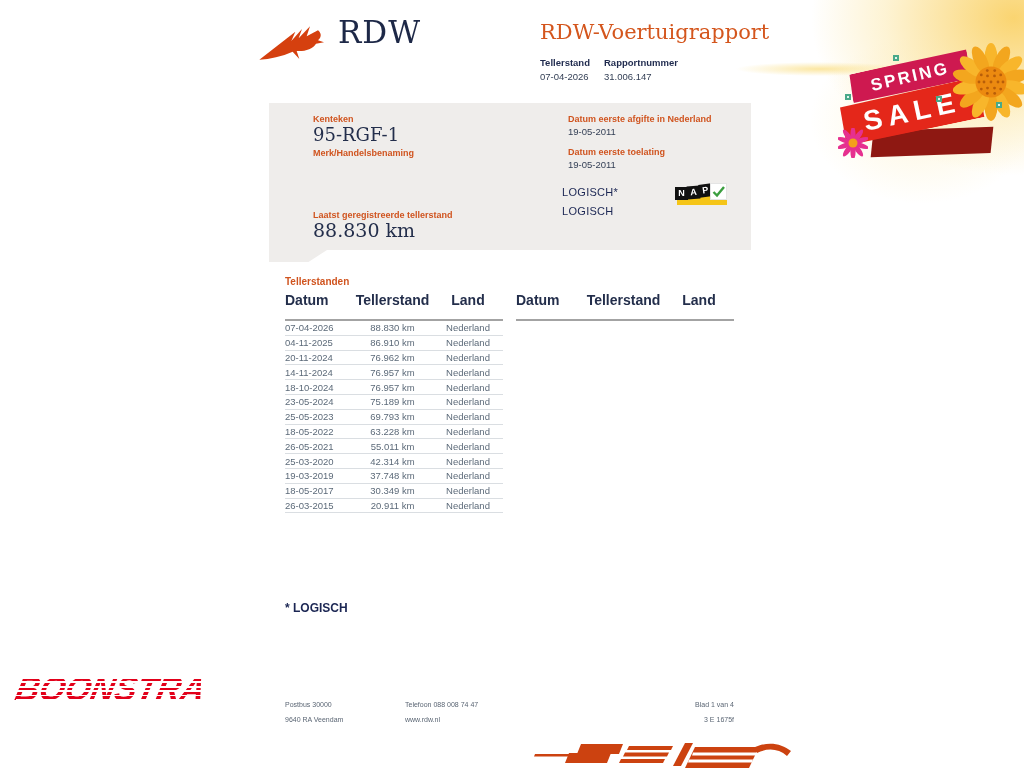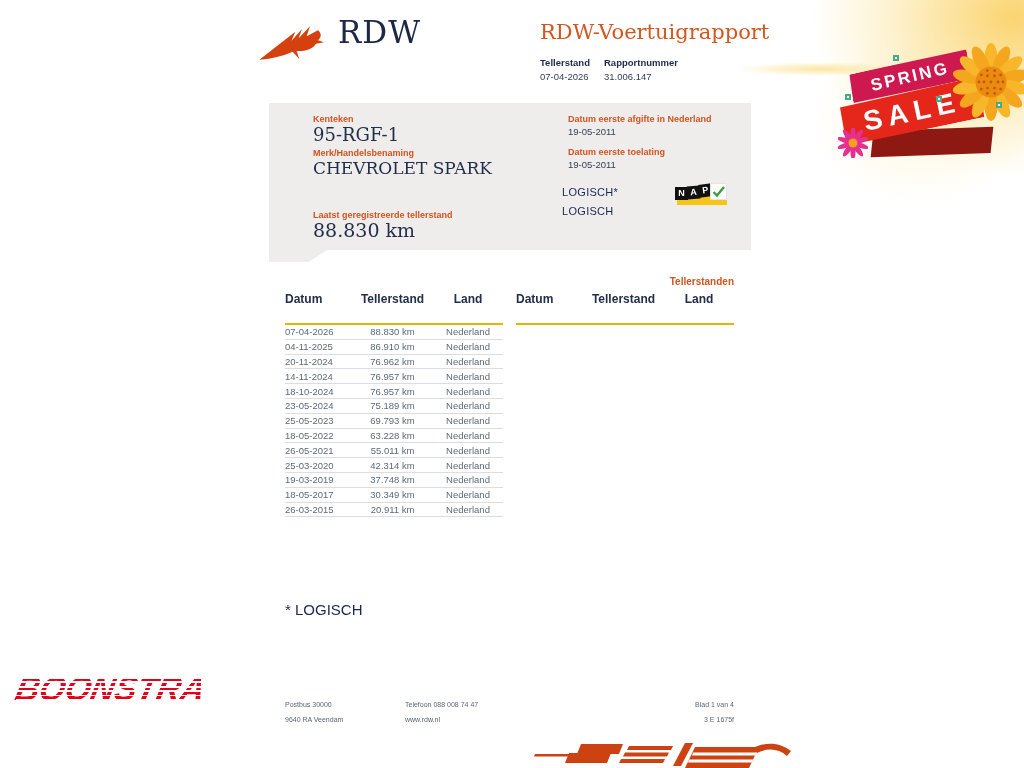--- a/index.html
+++ b/index.html
@@ -58,38 +58,38 @@
   }
   .nap-n { left:0; top:4px; }
   .nap-a { left:12px; top:3px; transform:rotate(-4deg); }
   .nap-p { left:24px; top:1px; transform:rotate(-8deg); }
   .nap-check {
     position:absolute; left:36px; top:1px; width:15px; height:15px; background:#ffffff;
     box-shadow:0 0 0 1px #e4e4e4;
   }
   
   .meters { position:absolute; left:285px; top:276px; width:449px; }
-  .meters-title { font-size:10px; font-weight:bold; color:#D0541F; margin-bottom:5px;text-align:right; }
+  .meters-title { font-size:10px; font-weight:bold; color:#D0541F; margin-bottom:5px; }
   .groups { display:flex; }
   .group { width:218px; }
   .group + .group { margin-left:13px; }
   .thead {
-    display:flex; font-size:12px; font-weight:bold; color:#232E4B;
-    padding-bottom:17px; border-bottom:2px solid #eab308;
+    display:flex; font-size:14px; font-weight:bold; color:#232E4B;
+    padding-bottom:11px; border-bottom:2px solid #a3a3a3;
   }
   .c-date { width:67px; }
   .c-km { flex:1; text-align:center; }
   .c-land { width:70px; text-align:center; }
   .trow {
     display:flex; align-items:center; height:14.8px; font-size:9.5px; color:#5C6A79;
     border-bottom:1px solid #DADEE2;
   }
   
   .footnote { position:absolute; left:285px; top:601px; width:422px; }
-  .fn-title { font-size:15px; font-weight:normal; color:#1B2653; }
+  .fn-title { font-size:12px; font-weight:bold; color:#1B2653; }
   .fn-text { margin-top:6px; font-size:9.5px; line-height:15px; color:#D2693B; }
   
   .boonstra-wrap { position:absolute; left:16px; top:670px; width:210px; height:36px; }
   .boonstra {
     font-size:33px; font-weight:bold; font-style:italic; letter-spacing:0;
     color:#E2001A; transform:skewX(-12deg); display:inline-block;
   }
   .boonstra-stripes {
     position:absolute; inset:0;
     background:repeating-linear-gradient(to bottom, rgba(255,255,255,0) 0 2.6px, #ffffff 2.6px 4.4px);
@@ -151,21 +151,20 @@
       <div class="meta-label">Rapportnummer</div>
       <div class="meta-value">31.006.147</div>
     </div>
   </div>
 </div>
 
 <div class="panel">
   <div class="p-label" style="left:44px; top:11px;">Kenteken</div>
   <div class="p-serif" style="left:44px; top:21px; font-size:18px;">95-RGF-1</div>
   <div class="p-label" style="left:44px; top:45px;">Merk/Handelsbenaming</div>
-  <div class="p-serif" style="left:44px; top:55px; font-size:17px;">CHEVROLET SPARK</div>
   <div class="p-label" style="left:44px; top:107px;">Laatst geregistreerde tellerstand</div>
   <div class="p-serif" style="left:44px; top:116px; font-size:19px;">88.830 km</div>
 
   <div class="p-label" style="left:299px; top:11px;">Datum eerste afgifte in Nederland</div>
   <div class="p-small" style="left:299px; top:23px;">19-05-2011</div>
   <div class="p-label" style="left:299px; top:44px;">Datum eerste toelating</div>
   <div class="p-small" style="left:299px; top:56px;">19-05-2011</div>
 
   <div class="oordeel">
     <div>LOGISCH*</div>

